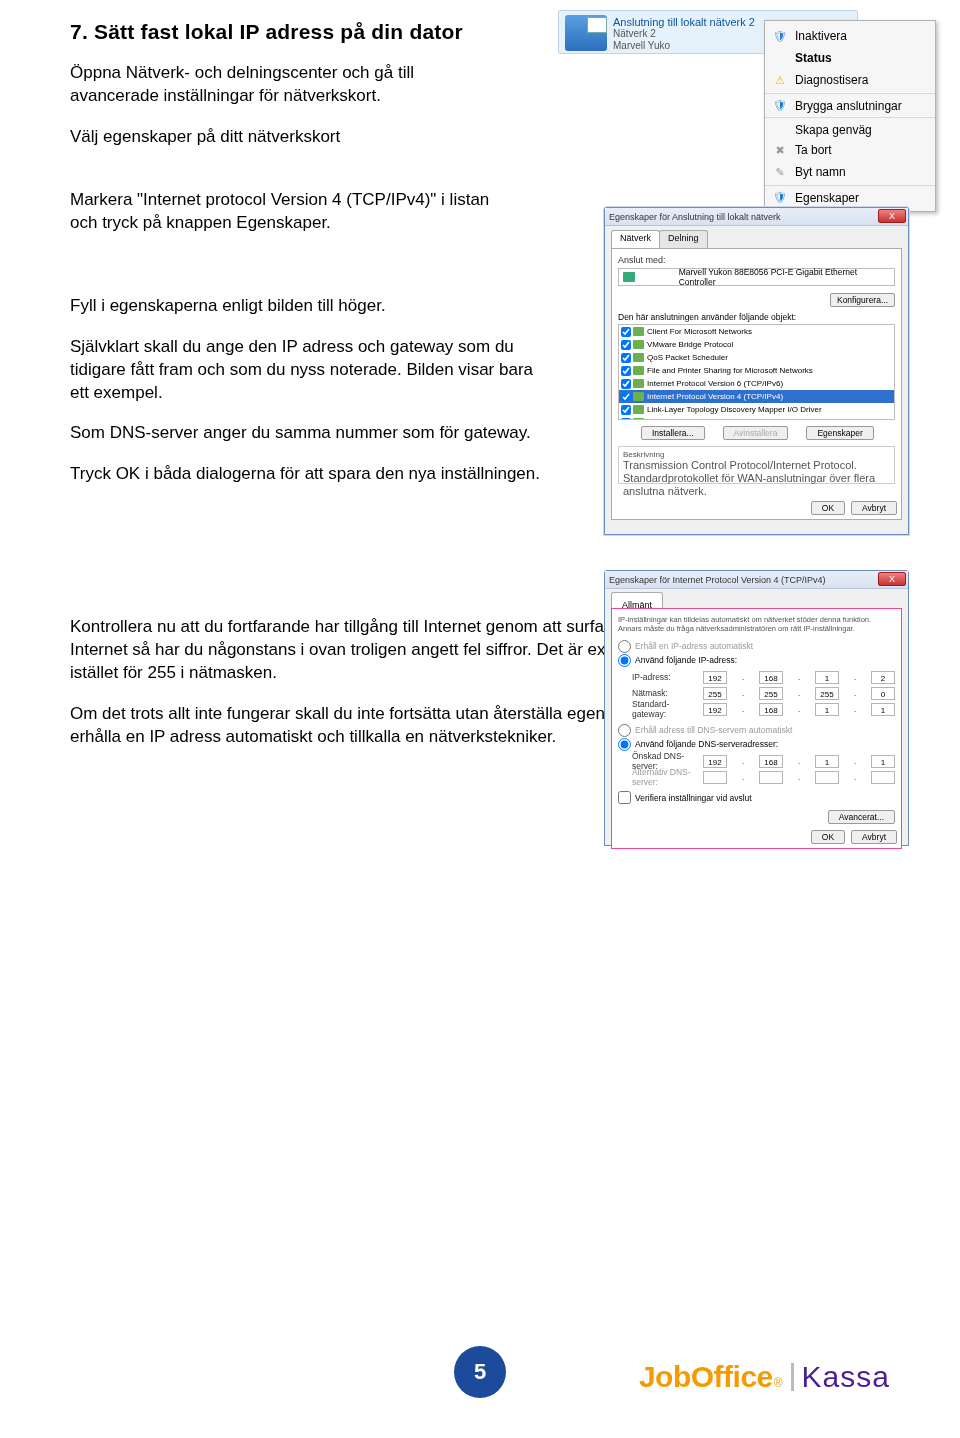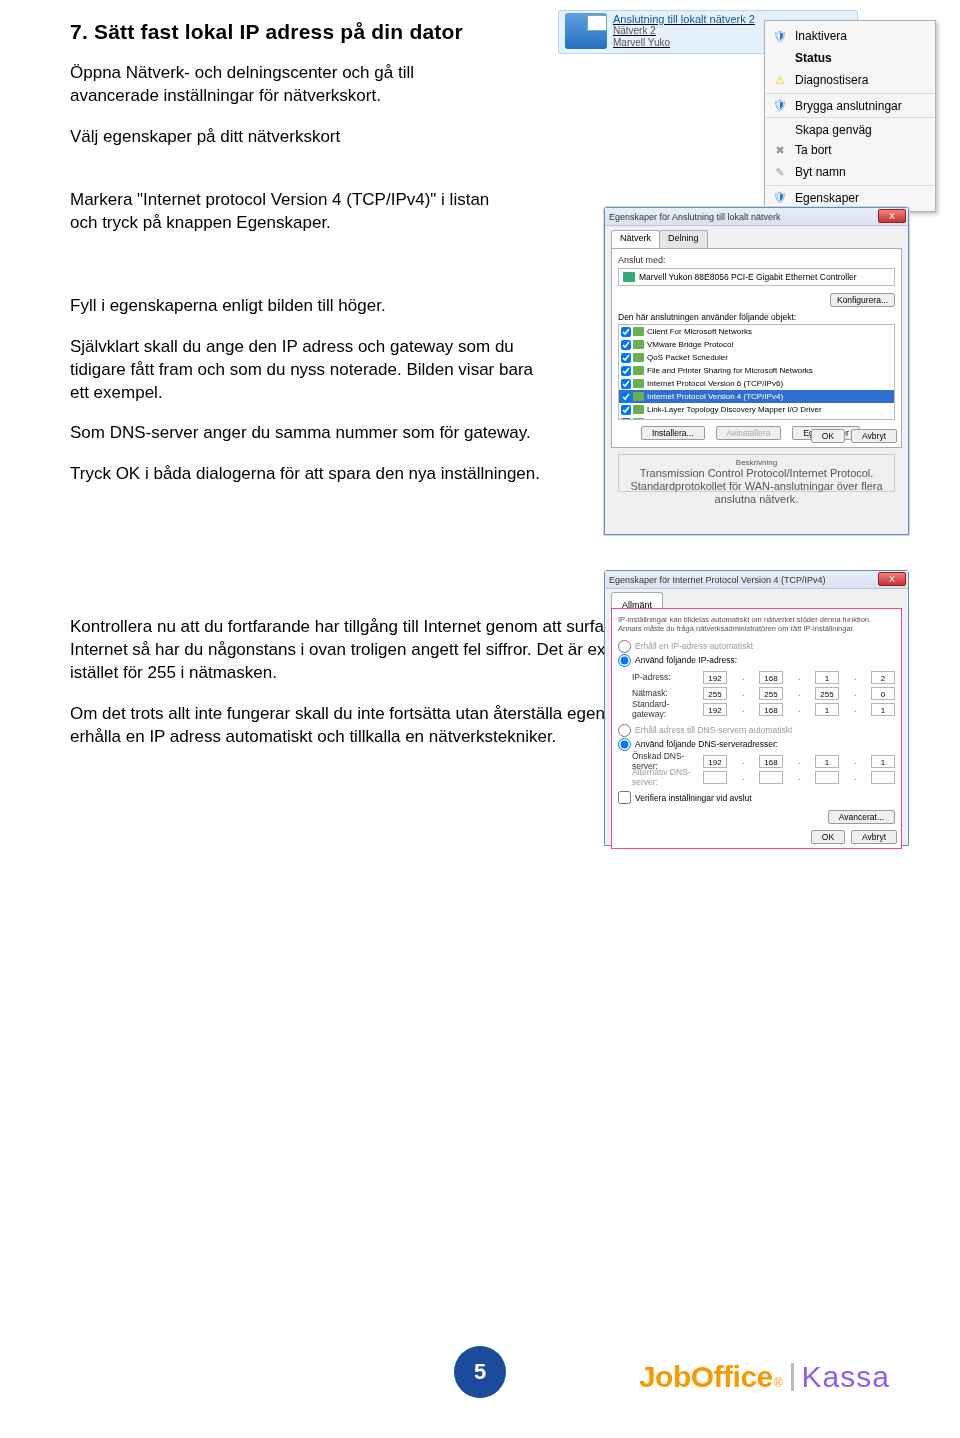--- a/index.html
+++ b/index.html
@@ -16,21 +16,21 @@
   .sec1 .para:nth-of-type(3){ width: 420px; margin-bottom: 60px; }
 
   .sec2 { }
   .sec2 .para { width: 470px; }
 
   .sec3 { margin-top: 130px; }
   .sec3 .para { width: 810px; }
 
   
   .ctx-wrap { position: absolute; top: 10px; left: 558px; width: 378px; }
-  .net-card { display: flex; align-items: flex-start; width: 300px; height: 44px; background: #e6f2fb; border: 1px solid #b9d6ee; border-radius: 2px; padding: 2px 6px; font-size: 11px; text-decoration: underline; }
+  .net-card { display: flex; align-items: flex-end; width: 300px; height: 44px; background: #e6f2fb; border: 1px solid #b9d6ee; border-radius: 2px; padding: 2px 6px; font-size: 11px; }
   .net-card .nic-icon { width: 42px; height: 36px; margin-right: 6px; background: linear-gradient(#5aa0e0,#2a6fbe); border-radius: 3px; position: relative; }
   .net-card .nic-icon:before{content:"";position:absolute;left:22px;top:2px;width:18px;height:14px;background:#fff;border:1px solid #7aa;border-radius:1px;}
   .net-lines b { display:block; font-weight: normal; color:#0a56a0; font-size:11px; }
   .net-lines span{ color:#555; font-size:10px; display:block; line-height:1.15;}
 
   .ctx-menu { position: absolute; top: 10px; right: 0; width: 172px; background: #f6f6f6; border: 1px solid #b2b2b2; box-shadow: 2px 2px 4px rgba(0,0,0,.25); padding: 4px 0; font-size: 12px; }
   .ctx-menu .row { display: flex; align-items: center; height: 22px; padding: 0 10px 0 6px; }
   .ctx-menu .row.sep { border-top: 1px solid #d8d8d8; margin-top:2px; padding-top:2px; }
   .ctx-menu .row b { font-weight: bold; }
   .ctx-menu .ico { width: 18px; height: 16px; margin-right: 6px; display:inline-flex; align-items:center; justify-content:center; font-size:11px; }
@@ -39,35 +39,35 @@
   .ico-bridge{ color:#1d7fd4;}
   .ico-del{ color:#999;} .ico-ren{ color:#999;} .ico-prop{ color:#1d7fd4;}
 
   
   .dlg1 { position: absolute; top: 207px; left: 604px; width: 305px; height: 328px; border: 1px solid #6a8bbd; background:#f0f0f0; border-radius: 3px 3px 0 0; box-shadow: 0 0 0 1px #cfd8e7; font-size: 9px; }
   .dlg1 .titlebar, .dlg2 .titlebar { height: 18px; background: linear-gradient(#e9eef7,#d7e2f1); border-bottom:1px solid #b8c6dc; display:flex; align-items:center; padding:0 4px; font-size:9px; color:#333; position:relative;}
   .closex{ position:absolute; right:2px; top:1px; width:28px; height:14px; background:linear-gradient(#f08080,#c83232); border:1px solid #9a2020; border-radius:2px; color:#fff; font-size:9px; text-align:center; line-height:12px;}
   .dlg1 .tabs { display:flex; height:18px; margin:4px 0 0 6px; font-size:9px;}
   .dlg1 .tab { padding:2px 8px; border:1px solid #aaa; border-bottom:none; background:#fff; border-radius:3px 3px 0 0; margin-right:-1px;}
   .dlg1 .tab.inact{ background:#e6e6e6;}
-  .dlg1 .body{ margin:0 6px 6px 6px; background:#fff; border:1px solid #aaa; padding:6px; height:200px; position:relative;}
+  .dlg1 .body{ margin:0 6px 6px 6px; background:#fff; border:1px solid #aaa; padding:6px; height:272px; position:relative;}
   .dlg1 .lbl{ font-size:9px; color:#333; margin-bottom:3px;}
-  .dlg1 .nicrow{ border:1px solid #bcbcbc; height:18px; display:flex; align-items:center; padding:0 4px; font-size:8.5px;}
+  .dlg1 .nicrow{ border:1px solid #bcbcbc; height:18px; display:flex; align-items:center; padding:0 4px; font-size:8.5px;gap:40px;}
   .dlg1 .nicrow .chip{width:12px;height:10px;background:#3a7;display:inline-block;margin-right:4px;border-radius:1px;}
   .dlg1 .cfgbtn{ position:absolute; right:6px; top:44px; font-size:8.5px; padding:1px 6px; border:1px solid #999; background:#efefef; border-radius:2px;}
   .dlg1 .lbl2{ font-size:8.5px; margin-top:26px;}
   .dlg1 .listbox{ border:1px solid #bcbcbc; height:96px; overflow:hidden; margin-top:2px;}
   .dlg1 .li{ display:flex; align-items:center; height:13px; padding:0 2px; font-size:8px; white-space:nowrap;}
   .dlg1 .li input{ width:10px; height:10px; margin-right:2px;}
   .dlg1 .li .pi{ width:11px; height:9px; background:#6ab04c; margin-right:3px; border-radius:1px;}
   .dlg1 .li.sel{ background:#2f6fd0; color:#fff;}
-  .dlg1 .btnrow{ display:flex; gap:11px; margin-top:6px;padding-left:23px;}
+  .dlg1 .btnrow{ display:flex; gap:18px; margin-top:6px;padding-left:23px;}
   .dlg1 .btnrow button, .dlg2 .adv, .dlg-ok, .dlg-cancel{ font-size:8.5px; padding:1px 10px; border:1px solid #999; background:#efefef; border-radius:2px;}
   .dlg1 .btnrow .dis{ color:#aaa;}
-  .dlg1 .desc{ border:1px solid #ccc; margin-top:14px; padding:3px 4px; height:38px;text-align:center;}
+  .dlg1 .desc{ border:1px solid #ccc; margin-top:6px; padding:3px 4px; height:38px;}
   .dlg1 .desc .t{ font-size:8px; color:#555; display:block;}
   .dlg1 .desc .d{ font-size:11px; color:#555; line-height:1.2;}
   .dlg1 .okrow{ position:absolute; right:4px; bottom:4px; display:flex; gap:6px;}
 
   
   .dlg2 { position: absolute; top: 570px; left: 604px; width: 305px; height: 276px; border:1px solid #6a8bbd; background:#f0f0f0; border-radius:3px 3px 0 0; font-size:9px;}
   .dlg2 .tabs{ display:flex; height:16px; margin:3px 0 0 6px;}
   .dlg2 .tab{ padding:7px 10px; border:1px solid #aaa; border-bottom:none; background:#fff; border-radius:3px 3px 0 0; font-size:9px;}
   .dlg2 .body{ margin:0 6px 6px 6px; background:#fff; border:1px solid #ec4899; height:241px; padding:6px; position:relative;}
   .dlg2 .intro{ font-size:7.5px; color:#555; line-height:1.2; margin-bottom:6px;}
@@ -87,21 +87,21 @@
   .dlg2 .okrow{ position:absolute; right:4px; bottom:4px; display:flex; gap:6px;}
 
   
   .footer { position:absolute; left:70px; right:70px; bottom:40px; height:60px; }
   .foot-left { position:absolute; left:0; bottom:0; font-size:12px; color:#333; line-height:1.35;}
   .pagebadge{ position:absolute; left:50%; transform:translateX(-50%); bottom:0; width:52px; height:52px; border-radius:50%; background:#1c4b9c; color:#fff; display:flex; align-items:center; justify-content:center; font-size:22px; font-weight:bold;}
   .brand{ position:absolute; right:0; bottom:4px; display:flex; align-items:baseline; font-family: Arial, sans-serif;}
   .brand .jo{ font-size:30px; font-weight:bold; color:#f59b00; letter-spacing:-.5px;}
   .brand .reg{ font-size:12px; color:#f59b00; vertical-align:super; margin-left:1px;}
   .brand .bar{ width:3px; height:28px; background:#bbb; margin:0 8px; align-self:center;}
-  .brand .kassa{ font-size:30px; color:#8b5cf6; font-weight:300; letter-spacing:1px;}
+  .brand .kassa{ font-size:30px; color:#4c1d95; font-weight:300; letter-spacing:1px;}
 </style>
 </head>
 <body>
 
 <div class="page">
 
   <div class="left-col sec1">
     <div class="heading">7.    Sätt fast lokal IP adress på din dator</div>
     <p class="para">Öppna Nätverk- och delningscenter och gå till avancerade inställningar för nätverkskort.</p>
     <p class="para">Välj egenskaper på ditt nätverkskort</p>

